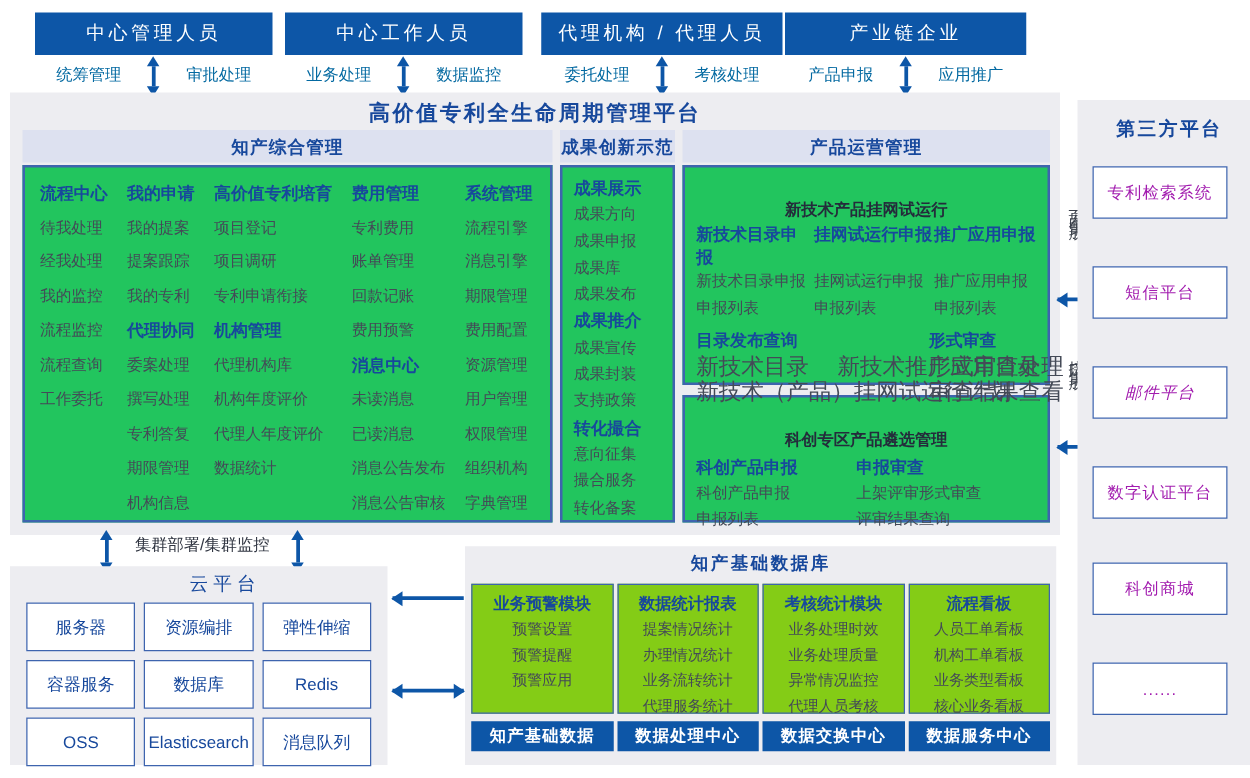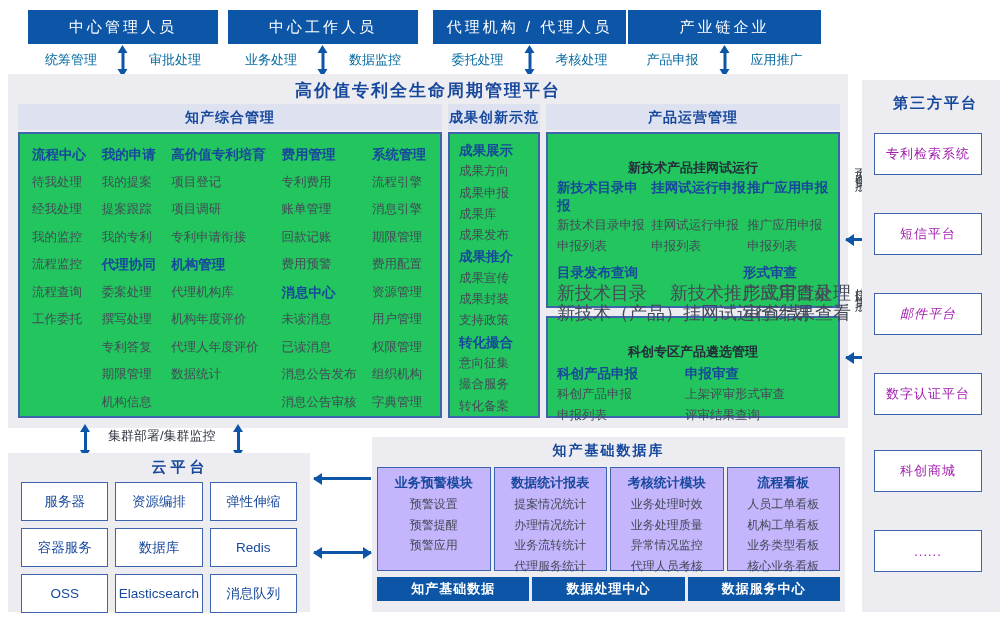--- a/index.html
+++ b/index.html
@@ -69,31 +69,31 @@
           font-size:13px;color:#a21caf;letter-spacing:1px;}
   .tp-box:nth-child(1){top:53px;}.tp-box:nth-child(2){top:133px;text-align:center;}
   .tp-box:nth-child(3){top:213px;font-style:italic;}.tp-box:nth-child(4){top:293px;}
   .tp-box:nth-child(5){top:370px;}.tp-box:nth-child(6){top:450px;}
   .vlabel{position:absolute;writing-mode:vertical-rl;font-size:12.5px;color:#3b404b;
           letter-spacing:4px;}
   
   .cluster-label{position:absolute;left:108px;top:427px;font-size:13px;color:#2f3440;}
   
   .cloud-panel{position:absolute;left:8px;top:453px;width:302px;height:159px;background:#ededf1;}
-  .cloud-title{padding-top:5px;text-align:center;font-weight:bold;font-size:15px;
+  .cloud-title{padding-top:5px;text-align:center;font-weight:normal;font-size:15px;
                color:#17489c;letter-spacing:4px;margin-left:42px;}
   .cloud-grid{display:grid;grid-template-columns:repeat(3,1fr);gap:7px;margin:5px 13px 0 13px;}
   .cloud-cell{height:37px;background:#fff;border:1.5px solid #3e64ae;display:flex;
               align-items:center;justify-content:center;font-size:13.5px;color:#17489c;}
   
   .db-panel{position:absolute;left:372px;top:437px;width:473px;height:175px;background:#ededf1;}
   .db-title{padding-top:5px;text-align:center;font-weight:bold;font-size:14px;
             color:#17489c;letter-spacing:2px;}
   .db-modules{position:absolute;left:5px;right:5px;top:30px;display:flex;gap:3px;}
-  .db-module{flex:1;background:#c4b5fd;border:1.5px solid #3e64ae;height:102px;box-sizing:content-box;}
+  .db-module{flex:1;background:#84cc16;border:1.5px solid #3e64ae;height:102px;box-sizing:content-box;font-family:Liberation Mono, monospace;}
   .db-module-h{font-weight:bold;font-size:13px;color:#17489c;text-align:center;margin:6px 0 2px;}
   .db-module .item{font-size:12px;color:#444a57;text-align:center;line-height:20.5px;}
   .db-buttons{position:absolute;left:5px;right:5px;top:140px;display:flex;gap:3px;}
   .db-btn{flex:1;height:24px;background:#0d56a7;color:#fff;font-weight:bold;font-size:13px;
           letter-spacing:1px;display:flex;align-items:center;justify-content:center;}
 </style>
 </head>
 <body>
 
 <div class="stage">
@@ -341,17 +341,18 @@
             <div class="item">人员工单看板</div>
             <div class="item">机构工单看板</div>
             <div class="item">业务类型看板</div>
             <div class="item">核心业务看板</div>
           </div>
       </div>
     </div>
     <div class="db-buttons">
         <div class="db-btn">知产基础数据</div>
         <div class="db-btn">数据处理中心</div>
+        <div class="db-btn">数据交换中心</div>
         <div class="db-btn">数据服务中心</div>
       </div>
   </div>
 
 </div>
 
 </body></html>

